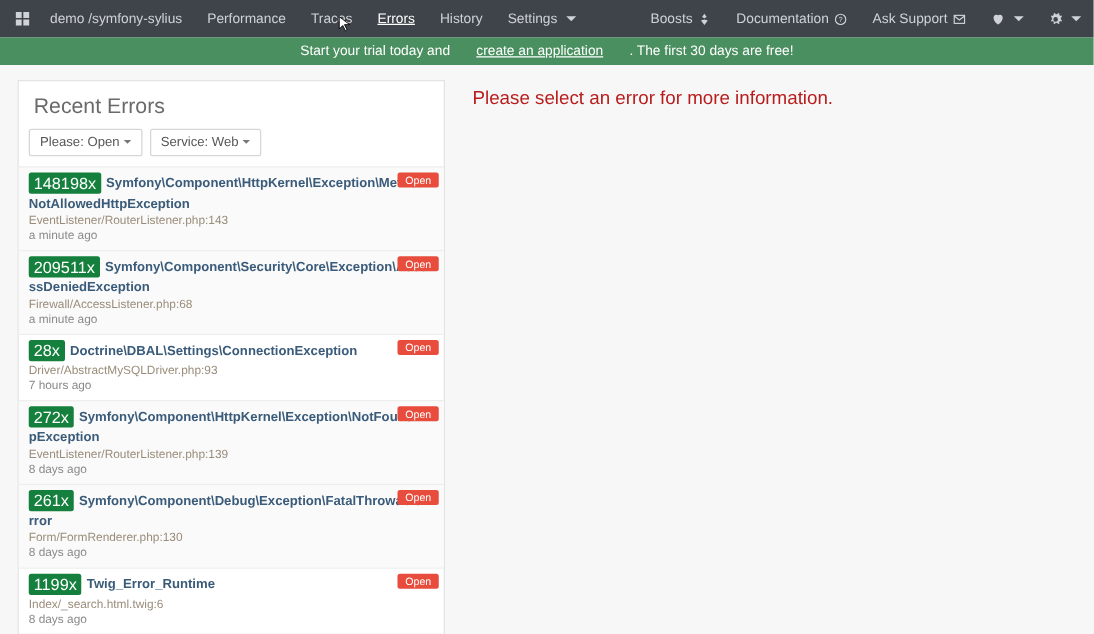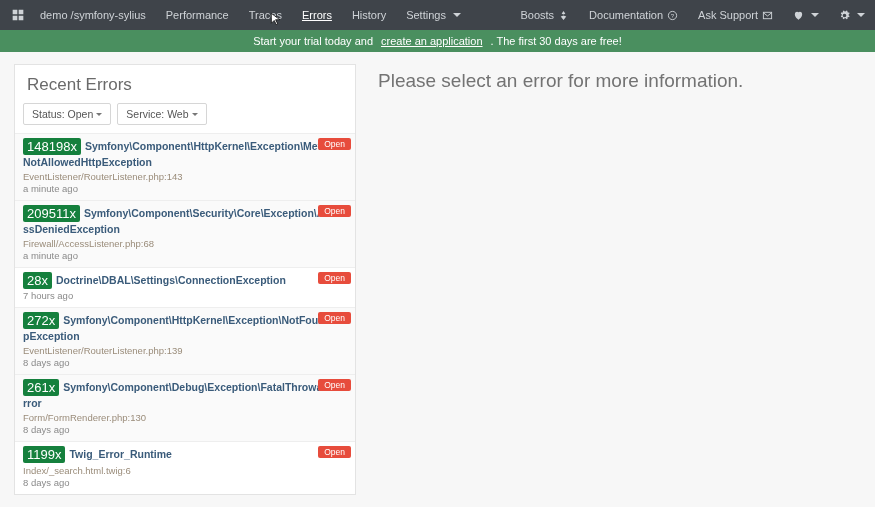--- a/index.html
+++ b/index.html
@@ -10,38 +10,38 @@
   .topnav .logo svg { width:16px; height:16px; fill:#cfd3d7; }
   .topnav .crumb { color:#cfd3d7; margin-right: 20px; }
   .topnav .navitem { color:#cfd3d7; margin-right: 20px; cursor:pointer; display:inline-flex; align-items:center; gap:4px;}
   .topnav .navitem.active { color:#fff; text-decoration: underline; }
   .topnav .spacer { flex:1; }
   .topnav .caret::after { content:""; display:inline-block; border:4px solid transparent; border-top-color:#cfd3d7; margin-left:3px; transform: translateY(2px);}
   .topnav svg.ico { width:11px; height:11px; fill:#cfd3d7; }
   .cursor { position:absolute; top:12px; left:270px; pointer-events:none; }
   .cursor svg { width:14px; height:14px; }
   
-  .banner { background:#4a8f5f; color:#fff; height:22px; display:flex; align-items:center; justify-content:center; font-size:11px; gap:8px;}
+  .banner { background:#4a8f5f; color:#fff; height:22px; display:flex; align-items:center; justify-content:center; font-size:11px; gap:21px;}
   .banner a { color:#fff; text-decoration: underline; }
   .wrap { display:flex; padding:12px 14px; gap:18px; }
   .panel { background:#fff; border:1px solid #e3e3e3; width:342px; }
   .panel h2 { font-weight:400; color:#6a6a6a; font-size:17px; padding:10px 12px 4px; }
   .filters { padding:4px 8px 8px; display:flex; flex-wrap:wrap; gap:6px;}
   .filter-btn { background:#fff; border:1px solid #d6d6d6; border-radius:2px; padding:4px 8px; font-size:10.5px; color:#555; cursor:pointer; display:inline-flex; align-items:center;}
   .filter-btn .c::after { content:""; display:inline-block; border:3px solid transparent; border-top-color:#777; margin-left:3px; transform: translateY(1px);}
   .list { }
   .row { border-top:1px solid #eee; padding:4px 8px 6px; position:relative; }
   .row .badge-count { display:inline-block; background:#15803d; color:#fff; font-size:13px; padding:1px 4px; border-radius:2px; margin-right:4px; vertical-align:middle;}
   .row .title { color:#3a5b7a; font-size:10.5px; font-weight:600; display:inline; word-break:break-all;}
   .row .src { color:#9a8c7a; font-size:9.5px; margin-top:2px;}
   .row .ago { color:#8a8a8a; font-size:9.5px; margin-top:1px;}
   .row .status { position:absolute; top:4px; right:4px; background:#e74c3c; color:#fff; font-size:8.5px; padding:1px 6px; border-radius:2px;}
   .row.highlight { background:#fafafa; }
   .detail { flex:1; padding:6px 4px; }
-  .detail .msg { color:#737373; font-size:19px; }
+  .detail .msg { color:#b91c1c; font-size:15px; }
 </style>
 </head>
 <body>
 
 <div class="topnav">
   <span class="logo">
     <svg viewBox="0 0 24 24">
         <path d="M4 4h7v7H4zM13 4h7v7h-7zM4 13h7v7H4zM13 13h7v7h-7z"></path>
       </svg>
   </span>
@@ -94,32 +94,32 @@
   <span>Start your trial today and </span>
   <a href="#">create an application</a>
   <span>. The first 30 days are free!</span>
 </div>
 
 <div class="wrap">
   <div class="panel">
     <h2>Recent Errors</h2>
     <div class="filters">
       <button class="filter-btn">
-          <span>Status: Open</span>
+          <span>Please: Open</span>
           <span class="c"></span>
         </button>
       <button class="filter-btn">
           <span>Service: Web</span>
           <span class="c"></span>
         </button>
     </div>
     <div class="list" id="error-list">
         <div class="row highlight"><span class="badge-count">148198x</span><span class="title">Symfony\Component\HttpKernel\Exception\MethodNotAllowedHttpException</span><span class="status">Open</span><div class="src">EventListener/RouterListener.php:143</div><div class="ago">a minute ago</div></div>
         <div class="row highlight"><span class="badge-count">209511x</span><span class="title">Symfony\Component\Security\Core\Exception\AccessDeniedException</span><span class="status">Open</span><div class="src">Firewall/AccessListener.php:68</div><div class="ago">a minute ago</div></div>
-        <div class="row"><span class="badge-count">28x</span><span class="title">Doctrine\DBAL\Settings\ConnectionException</span><span class="status">Open</span><div class="ago">7 hours ago</div></div>
+        <div class="row"><span class="badge-count">28x</span><span class="title">Doctrine\DBAL\Settings\ConnectionException</span><span class="status">Open</span><div class="src">Driver/AbstractMySQLDriver.php:93</div><div class="ago">7 hours ago</div></div>
         <div class="row highlight"><span class="badge-count">272x</span><span class="title">Symfony\Component\HttpKernel\Exception\NotFoundHttpException</span><span class="status">Open</span><div class="src">EventListener/RouterListener.php:139</div><div class="ago">8 days ago</div></div>
         <div class="row highlight"><span class="badge-count">261x</span><span class="title">Symfony\Component\Debug\Exception\FatalThrowableError</span><span class="status">Open</span><div class="src">Form/FormRenderer.php:130</div><div class="ago">8 days ago</div></div>
         <div class="row"><span class="badge-count">1199x</span><span class="title">Twig_Error_Runtime</span><span class="status">Open</span><div class="src">Index/_search.html.twig:6</div><div class="ago">8 days ago</div></div>
       </div>
   </div>
   <div class="detail">
     <div class="msg">Please select an error for more information.</div>
   </div>
 </div>
 

